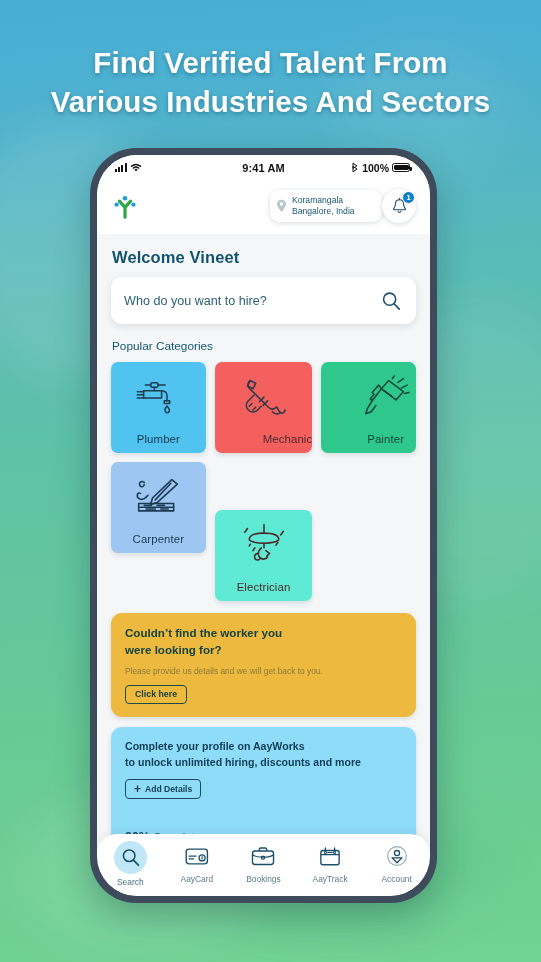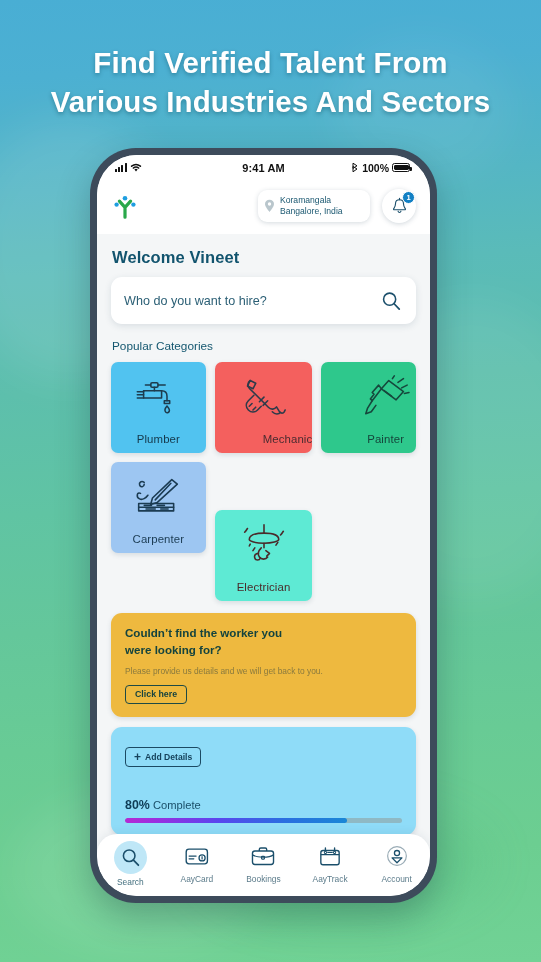--- a/index.html
+++ b/index.html
@@ -63,21 +63,21 @@
   .bars i:nth-child(2){height:5.5px}
   .bars i:nth-child(3){height:7.5px}
   .bars i:nth-child(4){height:9px}
   .batt { width:18px; height:9px; border:1.3px solid #111; border-radius:2.5px; position:relative; }
   .batt:after{content:''; position:absolute; right:-3px; top:2.5px; width:1.6px; height:4px; background:#111; border-radius:0 1px 1px 0;}
   .batt i { position:absolute; left:1px; top:1px; bottom:1px; width:14.5px; background:#111; border-radius:1.4px; display:block;}
 
   
   .app-head {
     background:#ffffff; padding:9px 14px 11px 14px;
-    display:flex; align-items:center; gap:12px;
+    display:flex; align-items:center; gap:0;
   }
   .logo { width:28px; height:28px; flex:0 0 auto; }
   .head-spacer { flex:1 1 auto; }
   .loc-pill {
     background:#ffffff; border-radius:9px;
     box-shadow:0 1px 5px rgba(40,70,90,.20);
     padding:5px 10px 5px 6px;
     display:flex; align-items:center; gap:5px;
     min-width:112px;
   }
@@ -347,20 +347,24 @@
     <div class="card-yellow">
       <div class="cy-t">
         <div>Couldn’t find the worker you</div>
         <div>were looking for?</div>
       </div>
       <div class="cy-s">Please provide us details and we will get back to you.</div>
       <div class="cy-btn">Click here</div>
     </div>
 
     <div class="card-blue">
+      <div class="cb-t">
+        <div>Complete your profile on AayWorks</div>
+        <div>to unlock unlimited hiring, discounts and more</div>
+      </div>
       <div class="cb-btn">
         <span class="plus">+</span>
         <span>Add Details</span>
       </div>
       <div class="cb-pct">
         <b>80%</b>
         <span>Complete</span>
       </div>
       <div class="prog-track">
         <div class="prog-fill" style="width: 80%;"></div>

